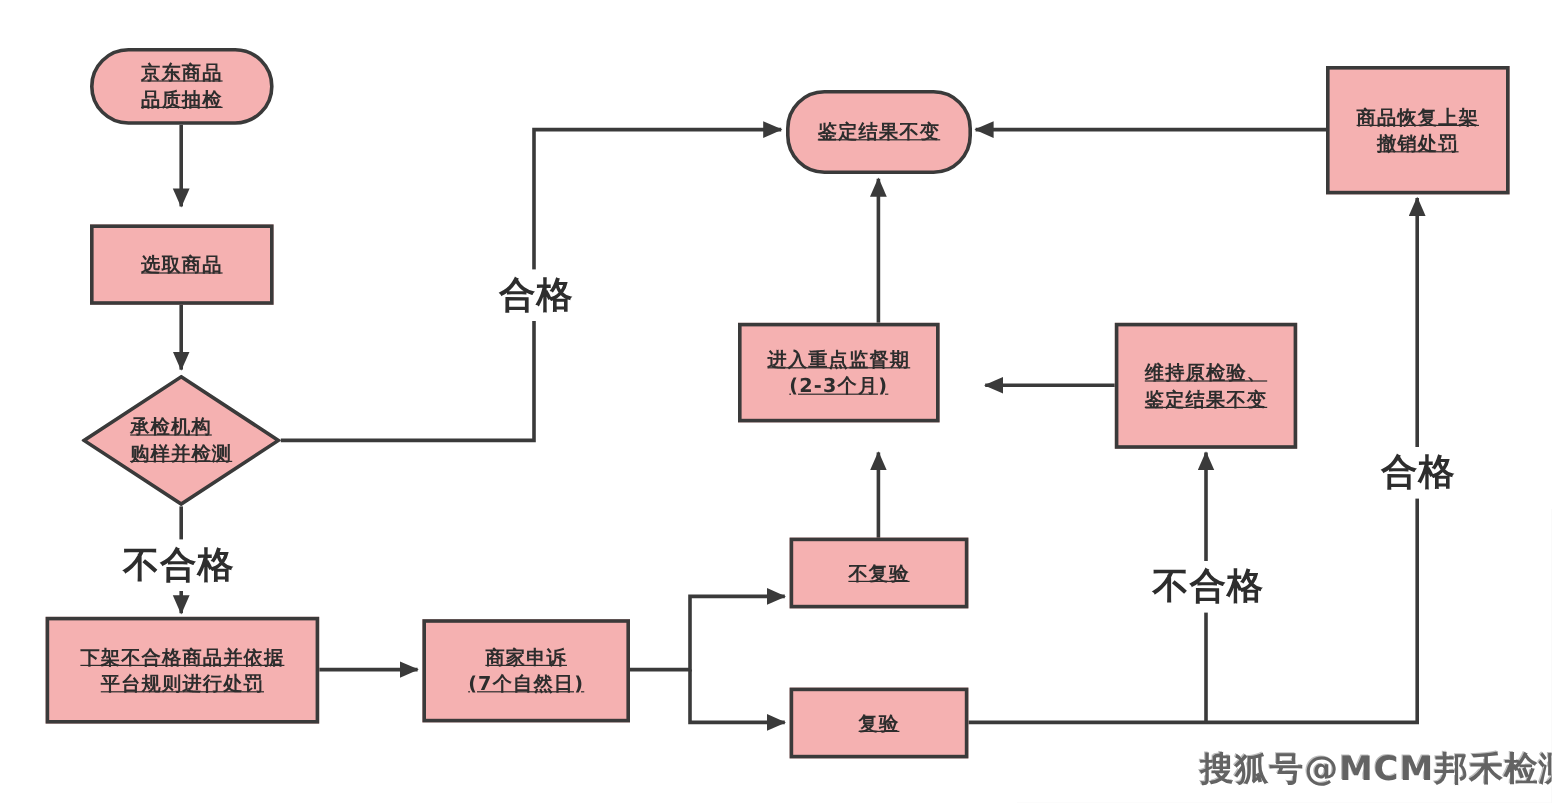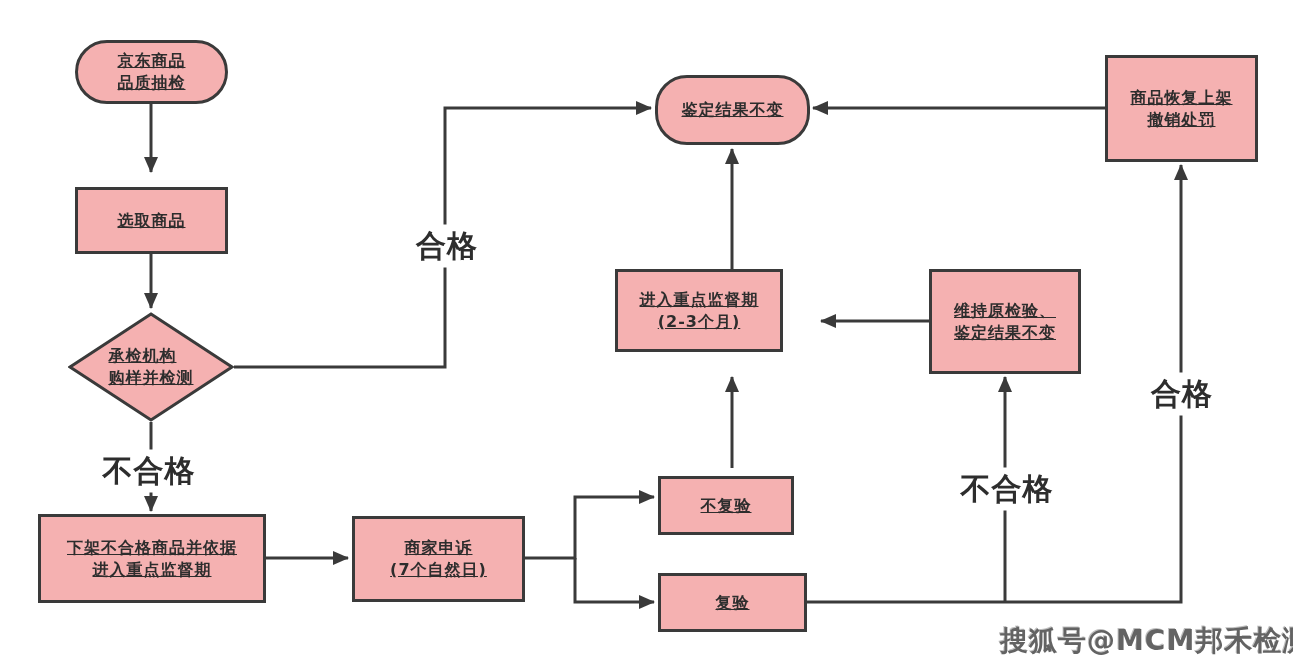--- a/index.html
+++ b/index.html
@@ -139,29 +139,29 @@
 (2-3个月)</span>
   </div>
 
   <div class="node" style="left:929px;top:269px;width:152px;height:105px;">
     <span class="node-label">维持原检验、
 鉴定结果不变</span>
   </div>
 
   <div class="node" style="left:38px;top:514px;width:228px;height:89px;">
     <span class="node-label">下架不合格商品并依据
-进入重点监督期</span>
+平台规则进行处罚</span>
   </div>
 
   <div class="node" style="left:352px;top:516px;width:173px;height:86px;text-align:center;">
     <span class="node-label">商家申诉
 (7个自然日)</span>
   </div>
 
-  <div class="node" style="left:658px;top:476px;width:136px;height:59px;">
+  <div class="node" style="left:658px;top:448px;width:149px;height:59px;">
     <span class="node-label">不复验</span>
   </div>
 
   <div class="node" style="left:658px;top:573px;width:149px;height:59px;">
     <span class="node-label">复验</span>
   </div>
 
   <div class="node" style="left:1105px;top:55px;width:153px;height:107px;">
     <span class="node-label">商品恢复上架
 撤销处罚</span>

